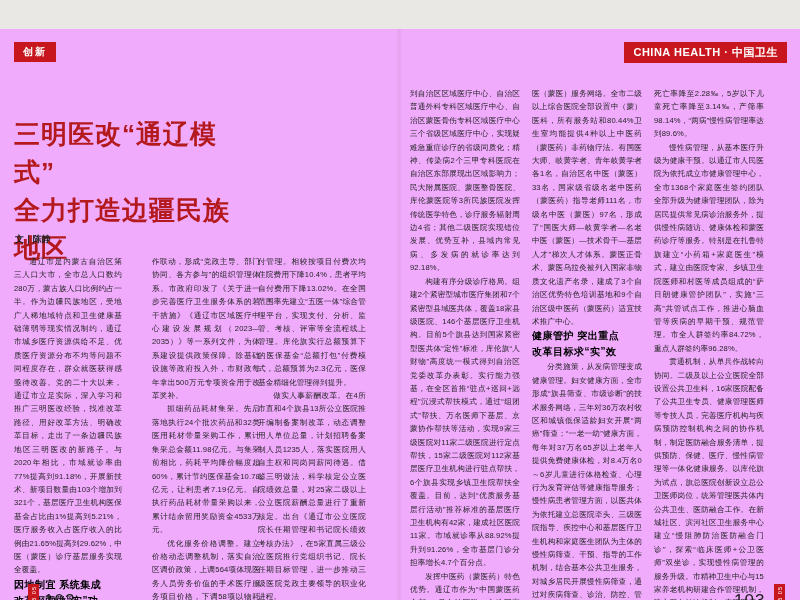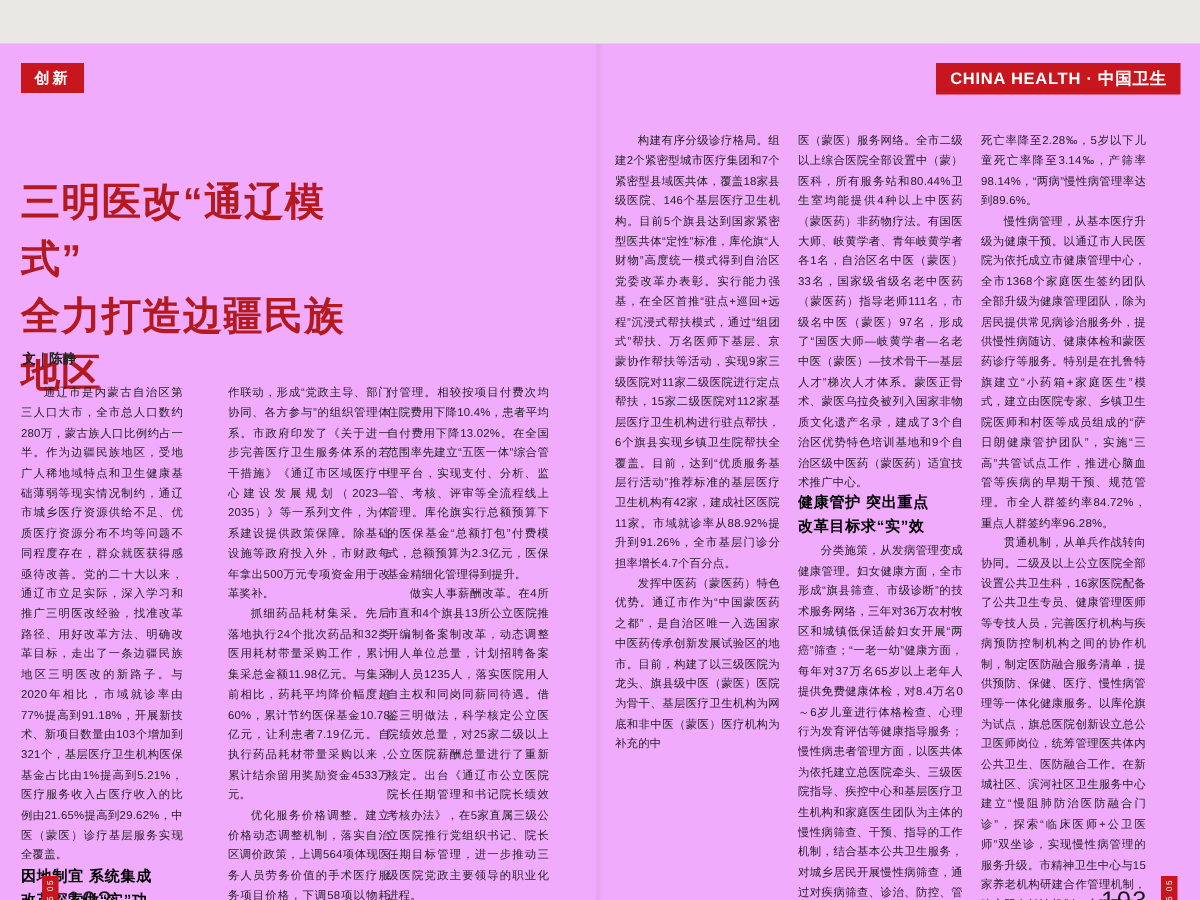--- a/index.html
+++ b/index.html
@@ -51,20 +51,21 @@
       <p class="para indent">抓细药品耗材集采。先后落地执行24个批次药品和32类医用耗材带量采购工作，累计集采总金额11.98亿元。与集采前相比，药耗平均降价幅度超60%，累计节约医保基金10.78亿元，让利患者7.19亿元。自执行药品耗材带量采购以来，累计结余留用奖励资金4533万元。</p>
       <p class="para indent">优化服务价格调整。建立价格动态调整机制，落实自治区调价政策，上调564项体现医务人员劳务价值的手术医疗服务项目价格，下调58项以物耗为主的化验类服务项目价格。将辅助生殖类医疗服务价格由市场调节转为政府指导，并纳入医保报销范围。</p>
     </div>
   <div class="col" style="left:258px;top:226px;height:366px;">
       <p class="para">付管理。相较按项目付费次均住院费用下降10.4%，患者平均自付费用下降13.02%。在全国范围率先建立“五医一体”综合管理平台，实现支付、分析、监管、考核、评审等全流程线上管理。库伦旗实行总额预算下的医保基金“总额打包”付费模式，总额预算为2.3亿元，医保基金精细化管理得到提升。</p>
       <p class="para indent">做实人事薪酬改革。在4所市直和4个旗县13所公立医院推开编制备案制改革，动态调整用人单位总量，计划招聘备案制人员1235人，落实医院用人自主权和同岗同薪同待遇。借鉴三明做法，科学核定公立医院绩效总量，对25家二级以上公立医院薪酬总量进行了重新核定。出台《通辽市公立医院院长任期管理和书记院长绩效考核办法》，在5家直属三级公立医院推行党组织书记、院长任期目标管理，进一步推动三级医院党政主要领导的职业化进程。</p>
       <p class="subhead">创新体系 把准方向
 改革方法出“实”招</p>
     </div>
   <div class="col" style="left:410px;top:58px;height:534px;width:110px;">
+      <p class="para">到自治区区域医疗中心、自治区普通外科专科区域医疗中心、自治区蒙医骨伤专科区域医疗中心三个省级区域医疗中心，实现疑难急重症诊疗的省级同质化；精神、传染病2个三甲专科医院在自治区东部展现出区域影响力；民大附属医院、蒙医整骨医院、库伦蒙医院等3所民族医院发挥传统医学特色，诊疗服务辐射周边4省；其他二级医院实现错位发展、优势互补，县域内常见病、多发病的就诊率达到92.18%。</p>
       <p class="para indent">构建有序分级诊疗格局。组建2个紧密型城市医疗集团和7个紧密型县域医共体，覆盖18家县级医院、146个基层医疗卫生机构。目前5个旗县达到国家紧密型医共体“定性”标准，库伦旗“人财物”高度统一模式得到自治区党委改革办表彰。实行能力强基，在全区首推“驻点+巡回+远程”沉浸式帮扶模式，通过“组团式”帮扶、万名医师下基层、京蒙协作帮扶等活动，实现9家三级医院对11家二级医院进行定点帮扶，15家二级医院对112家基层医疗卫生机构进行驻点帮扶，6个旗县实现乡镇卫生院帮扶全覆盖。目前，达到“优质服务基层行活动”推荐标准的基层医疗卫生机构有42家，建成社区医院11家。市域就诊率从88.92%提升到91.26%，全市基层门诊分担率增长4.7个百分点。</p>
       <p class="para indent">发挥中医药（蒙医药）特色优势。通辽市作为“中国蒙医药之都”，是自治区唯一入选国家中医药传承创新发展试验区的地市。目前，构建了以三级医院为龙头、旗县级中医（蒙医）医院为骨干、基层医疗卫生机构为网底和非中医（蒙医）医疗机构为补充的中</p>
     </div>
   <div class="col" style="left:532px;top:58px;height:534px;width:110px;">
       <p class="para">医（蒙医）服务网络。全市二级以上综合医院全部设置中（蒙）医科，所有服务站和80.44%卫生室均能提供4种以上中医药（蒙医药）非药物疗法。有国医大师、岐黄学者、青年岐黄学者各1名，自治区名中医（蒙医）33名，国家级省级名老中医药（蒙医药）指导老师111名，市级名中医（蒙医）97名，形成了“国医大师—岐黄学者—名老中医（蒙医）—技术骨干—基层人才”梯次人才体系。蒙医正骨术、蒙医乌拉灸被列入国家非物质文化遗产名录，建成了3个自治区优势特色培训基地和9个自治区级中医药（蒙医药）适宜技术推广中心。</p>
       <p class="subhead">健康管护 突出重点
 改革目标求“实”效</p>
       <p class="para indent">分类施策，从发病管理变成健康管理。妇女健康方面，全市形成“旗县筛查、市级诊断”的技术服务网络，三年对36万农村牧区和城镇低保适龄妇女开展“两癌”筛查；“一老一幼”健康方面，每年对37万名65岁以上老年人提供免费健康体检，对8.4万名0～6岁儿童进行体格检查、心理行为发育评估等健康指导服务；慢性病患者管理方面，以医共体为依托建立总医院牵头、三级医院指导、疾控中心和基层医疗卫生机构和家庭医生团队为主体的慢性病筛查、干预、指导的工作机制，结合基本公共卫生服务，对城乡居民开展慢性病筛查，通过对疾病筛查、诊治、防控、管理，提高慢性病管理率、降低病残率。目前，全市人均预期寿命已达到78.2岁，已实现孕产妇“零”死亡，新生儿死亡率降至1.35‰，婴儿</p>
     </div>
   <div class="col" style="left:654px;top:58px;height:534px;width:110px;">

